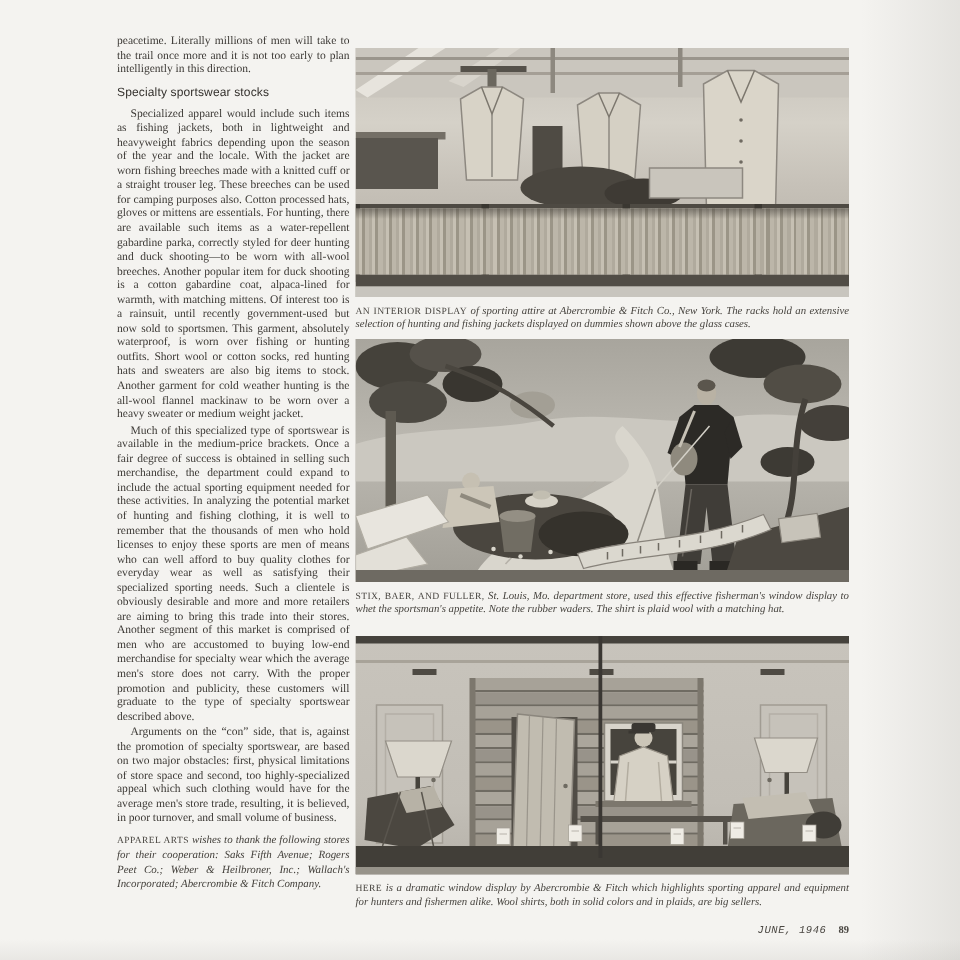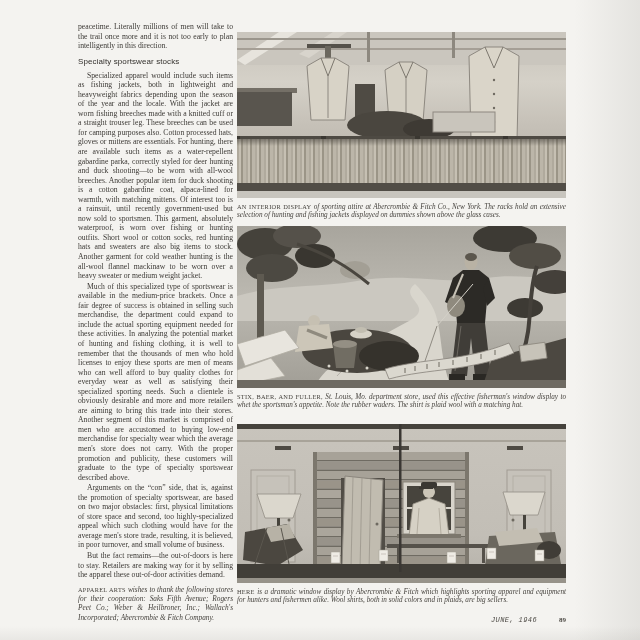--- a/index.html
+++ b/index.html
@@ -31,34 +31,33 @@
   .rack-strip{position:absolute;left:0;top:107px;width:329px;height:44px;
       background:
         linear-gradient(180deg,rgba(70,66,60,.55) 0px,rgba(70,66,60,0) 7px),
         repeating-linear-gradient(90deg,#b0aa9d 0px,#b0aa9d 2px,#c6c0b3 2px,#c6c0b3 4px,#9b9587 4px,#9b9587 6px,#bcb6a9 6px,#bcb6a9 9px);}
   .caption{margin:5px 0 0 0;font-size:7.2px;line-height:8.3px;color:#46433e;text-align:justify;}
   .caption .sc{font-size:6.4px;letter-spacing:.25px;}
   .caption .it{font-style:italic;font-family:Liberation Serif, serif;}
 
   .footer{position:absolute;right:74px;top:616px;font-size:7px;color:#4a4742;white-space:nowrap;}
   .footer .issue{font-style:italic;letter-spacing:.4px;font-family:Liberation Mono, monospace;}
-  .footer .pageno{font-weight:bold;margin-left:22px;}
+  .footer .pageno{font-weight:bold;margin-left:8px;}
 </style>
 </head>
 <body>
 
 <div class="canvas">
 
   <div class="col-left">
     <p class="body noindent">peacetime. Literally millions of men will take to the trail once more and it is not too early to plan intelligently in this direction.</p>
     <h3 class="heading">Specialty sportswear stocks</h3>
     <p class="body">Specialized apparel would include such items as fishing jackets, both in lightweight and heavyweight fabrics depending upon the season of the year and the locale. With the jacket are worn fishing breeches made with a knitted cuff or a straight trouser leg. These breeches can be used for camping purposes also. Cotton processed hats, gloves or mittens are essentials. For hunting, there are available such items as a water-repellent gabardine parka, correctly styled for deer hunting and duck shooting—to be worn with all-wool breeches. Another popular item for duck shooting is a cotton gabardine coat, alpaca-lined for warmth, with matching mittens. Of interest too is a rainsuit, until recently government-used but now sold to sportsmen. This garment, absolutely waterproof, is worn over fishing or hunting outfits. Short wool or cotton socks, red hunting hats and sweaters are also big items to stock. Another garment for cold weather hunting is the all-wool flannel mackinaw to be worn over a heavy sweater or medium weight jacket.</p>
     <p class="body">Much of this specialized type of sportswear is available in the medium-price brackets. Once a fair degree of success is obtained in selling such merchandise, the department could expand to include the actual sporting equipment needed for these activities. In analyzing the potential market of hunting and fishing clothing, it is well to remember that the thousands of men who hold licenses to enjoy these sports are men of means who can well afford to buy quality clothes for everyday wear as well as satisfying their specialized sporting needs. Such a clientele is obviously desirable and more and more retailers are aiming to bring this trade into their stores. Another segment of this market is comprised of men who are accustomed to buying low-end merchandise for specialty wear which the average men's store does not carry. With the proper promotion and publicity, these customers will graduate to the type of specialty sportswear described above.</p>
     <p class="body">Arguments on the “con” side, that is, against the promotion of specialty sportswear, are based on two major obstacles: first, physical limitations of store space and second, too highly-specialized appeal which such clothing would have for the average men's store trade, resulting, it is believed, in poor turnover, and small volume of business.</p>
-    <p class="body">But the fact remains—the out-of-doors is here to stay. Retailers are making way for it by selling the apparel these out-of-door activities demand.</p>
     <p class="credit"><span class="sc">APPAREL ARTS</span><span> wishes to thank the following stores for their cooperation: Saks Fifth Avenue; Rogers Peet Co.; Weber &amp; Heilbroner, Inc.; Wallach's Incorporated; Abercrombie &amp; Fitch Company.</span></p>
   </div>
 
   <figure class="fig fig1">
     <div class="photo photo1">
       <svg width="329" height="166" viewBox="0 0 329 166">
         <rect x="0" y="0" width="329" height="33" fill="#cac6be"></rect>
         <polygon points="0,28 42,0 60,0 8,33" fill="#e7e4dd"></polygon>
         <polygon points="62,22 96,0 110,0 72,26" fill="#dcd8d0" opacity="0.75"></polygon>
         <rect x="0" y="6" width="329" height="2" fill="#9a958c"></rect>

